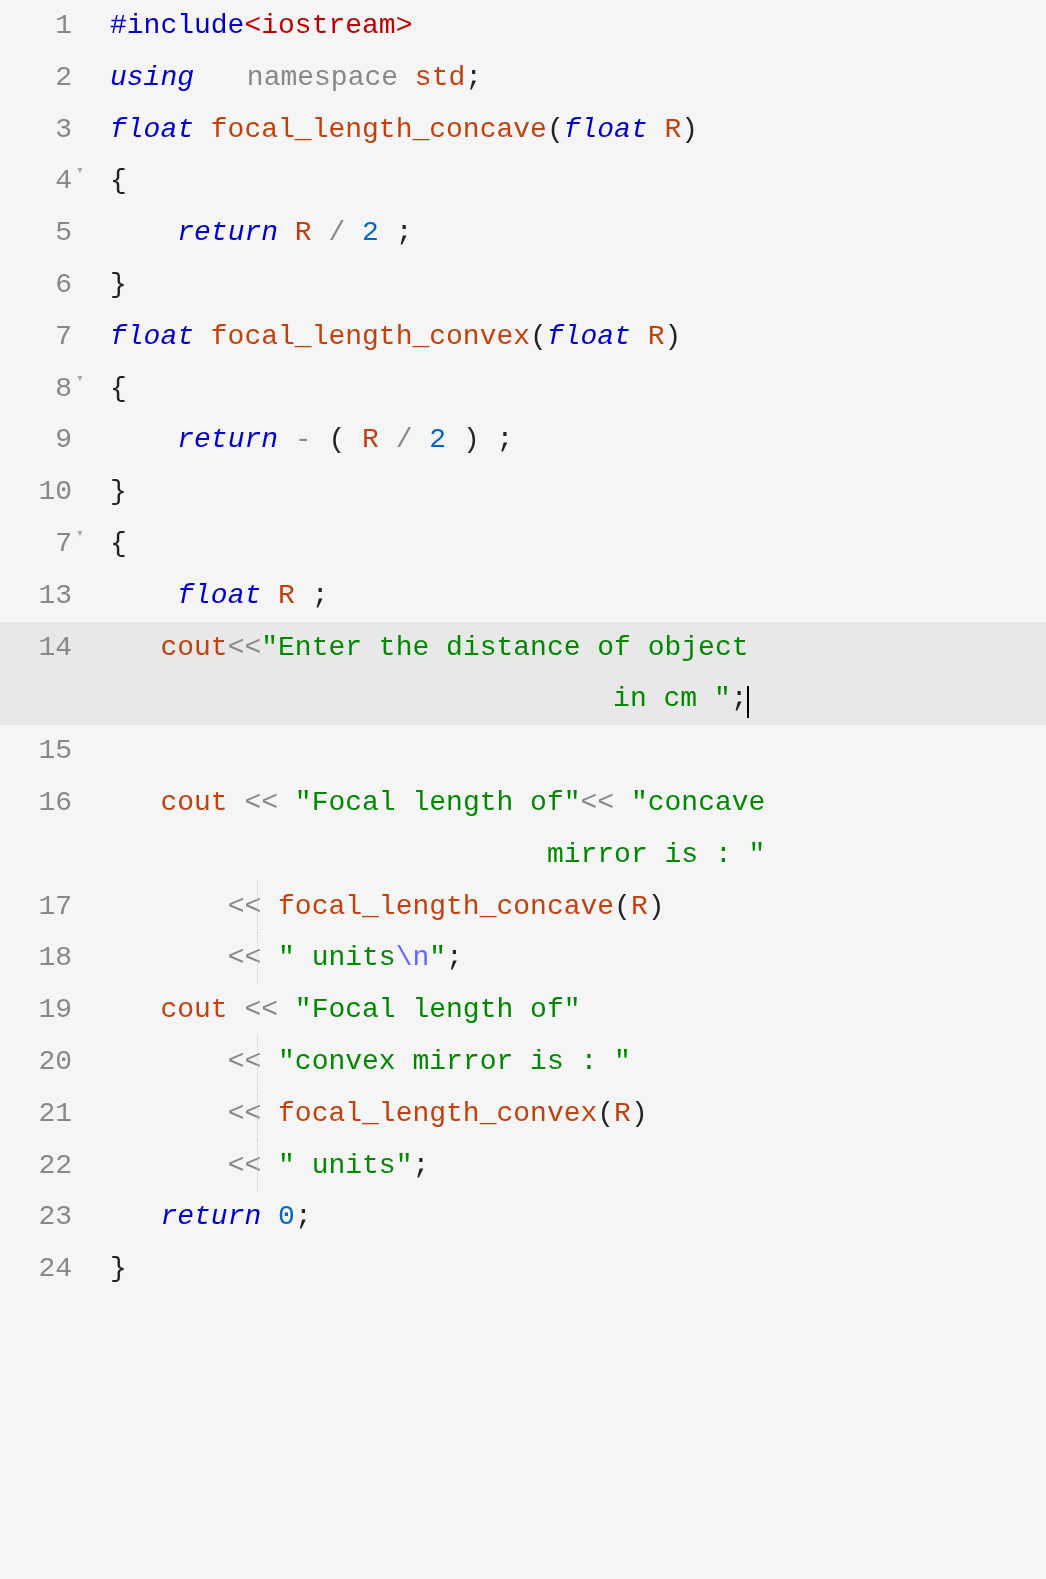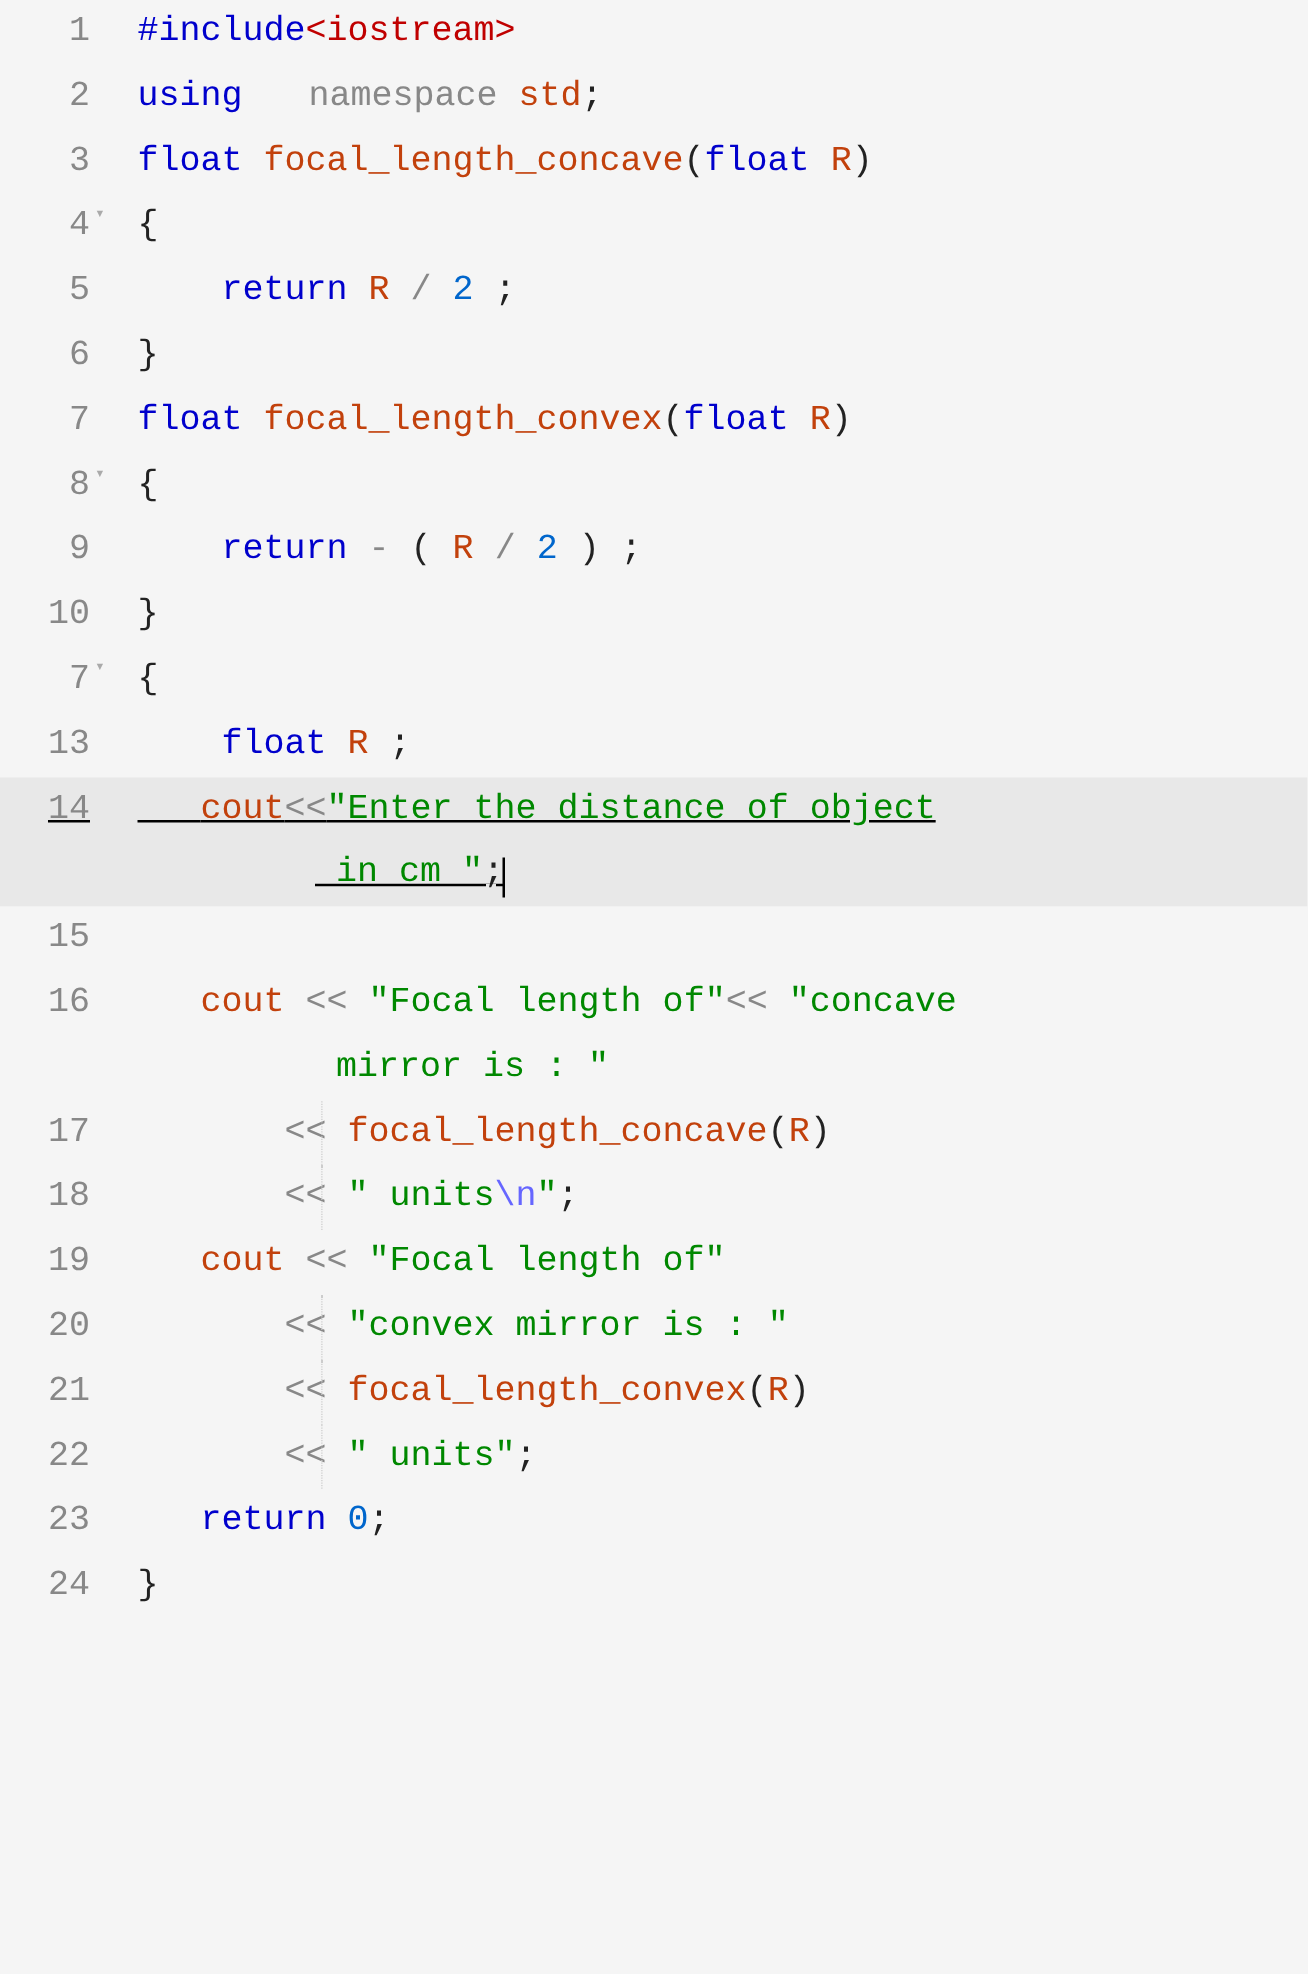--- a/index.html
+++ b/index.html
@@ -15,21 +15,20 @@
     display: flex;
     flex-direction: column;
   }
   .line {
     display: flex;
     align-items: flex-start;
     min-height: 51.8px;
   }
   .line.highlighted {
     background: #e8e8e8;
-    text-decoration: underline;
   }
   .gutter {
     width: 92px;
     flex-shrink: 0;
     display: flex;
     align-items: flex-start;
     justify-content: flex-end;
     padding-right: 6px;
     color: #999;
     user-select: none;
@@ -47,29 +46,30 @@
     display: inline-flex;
     align-items: center;
     position: relative;
     top: 4px;
   }
   .code {
     padding-left: 18px;
     white-space: pre;
     color: #222;
     position: relative;
+    text-align: right;
   }
   .code.wrapped {
     white-space: pre-wrap;
     word-break: break-all;
   }
   
   .pp { color: #0000cc; }
   .pp-angle { color: #c00000; }
-  .kw { color: #0000cc; }
+  .kw { color: #0000cc; font-style: italic; }
   .ns { color: #888888; margin-left: 36px; }
   .id { color: #c2410c; }
   .op { color: #888888; }
   .num { color: #0066cc; }
   .punct { color: #222; }
   .paren { color: #222; }
   .str { color: #008800; }
   .esc { color: #6666ff; }
   .cursor {
     display: inline-block;

